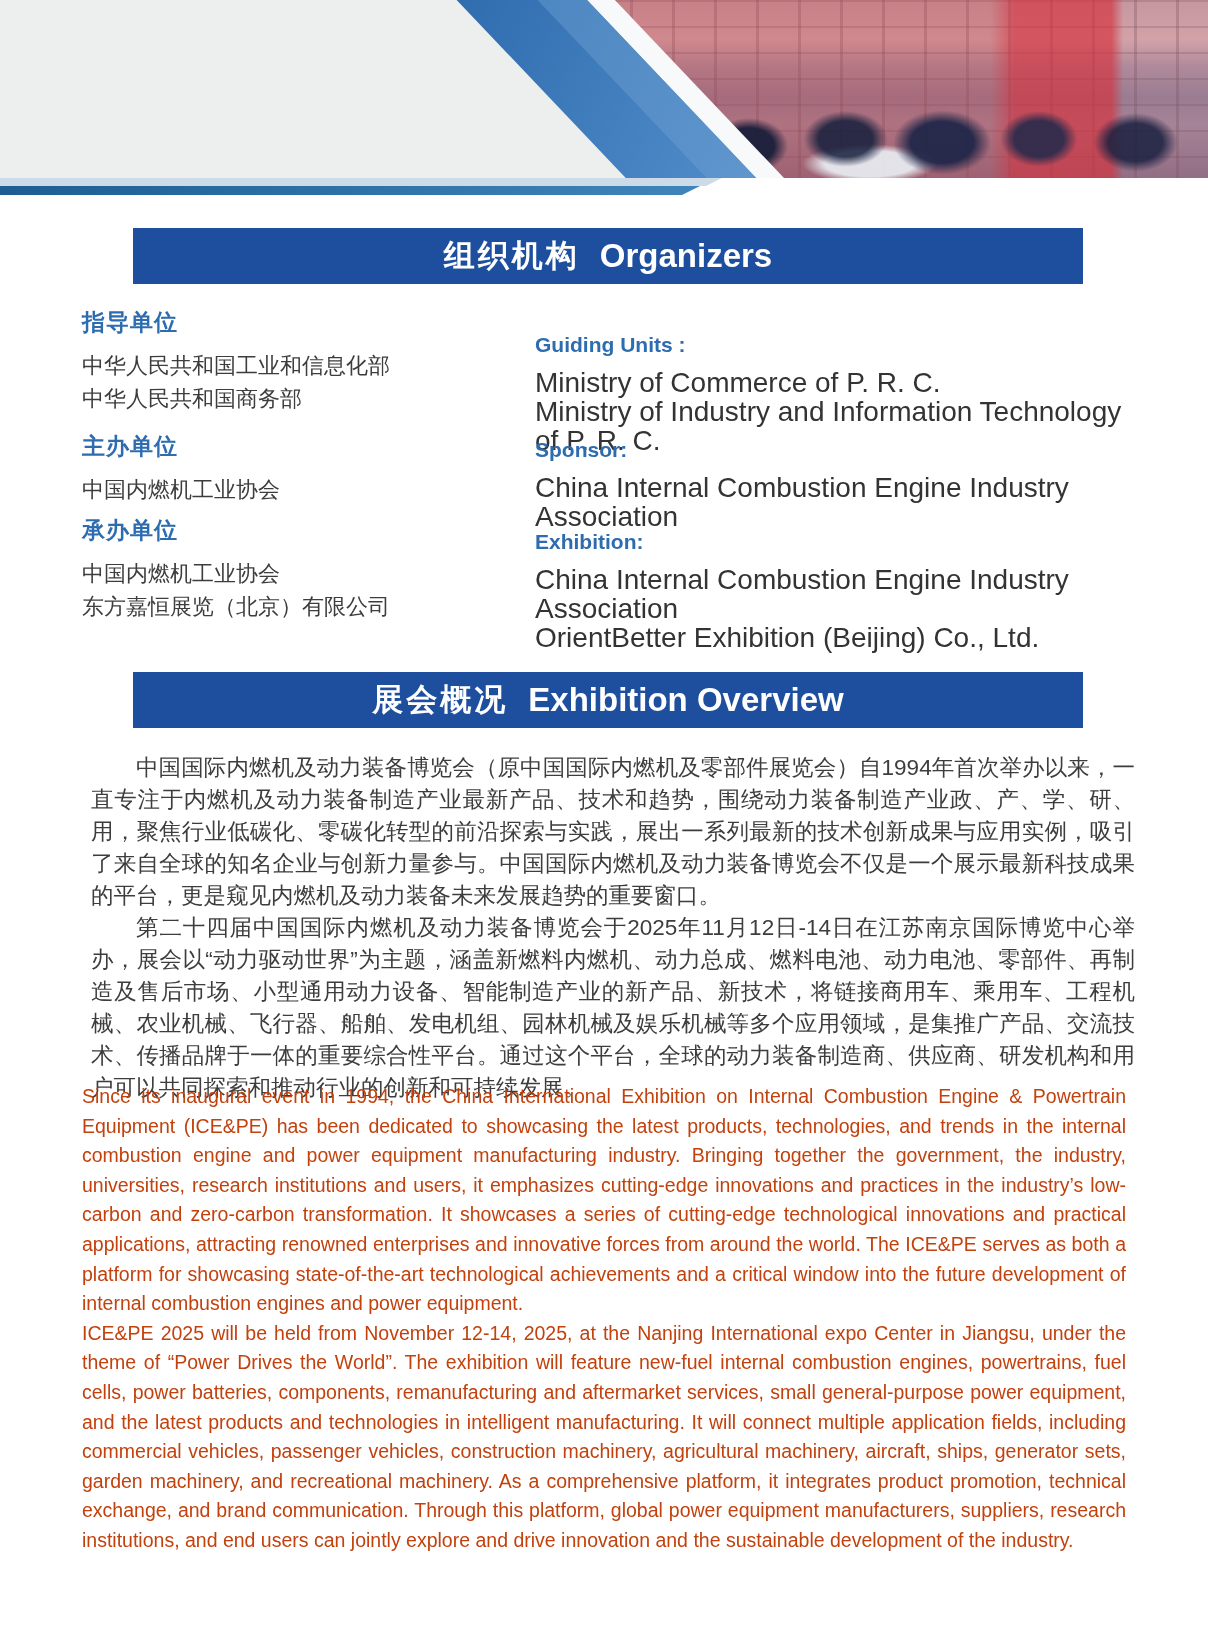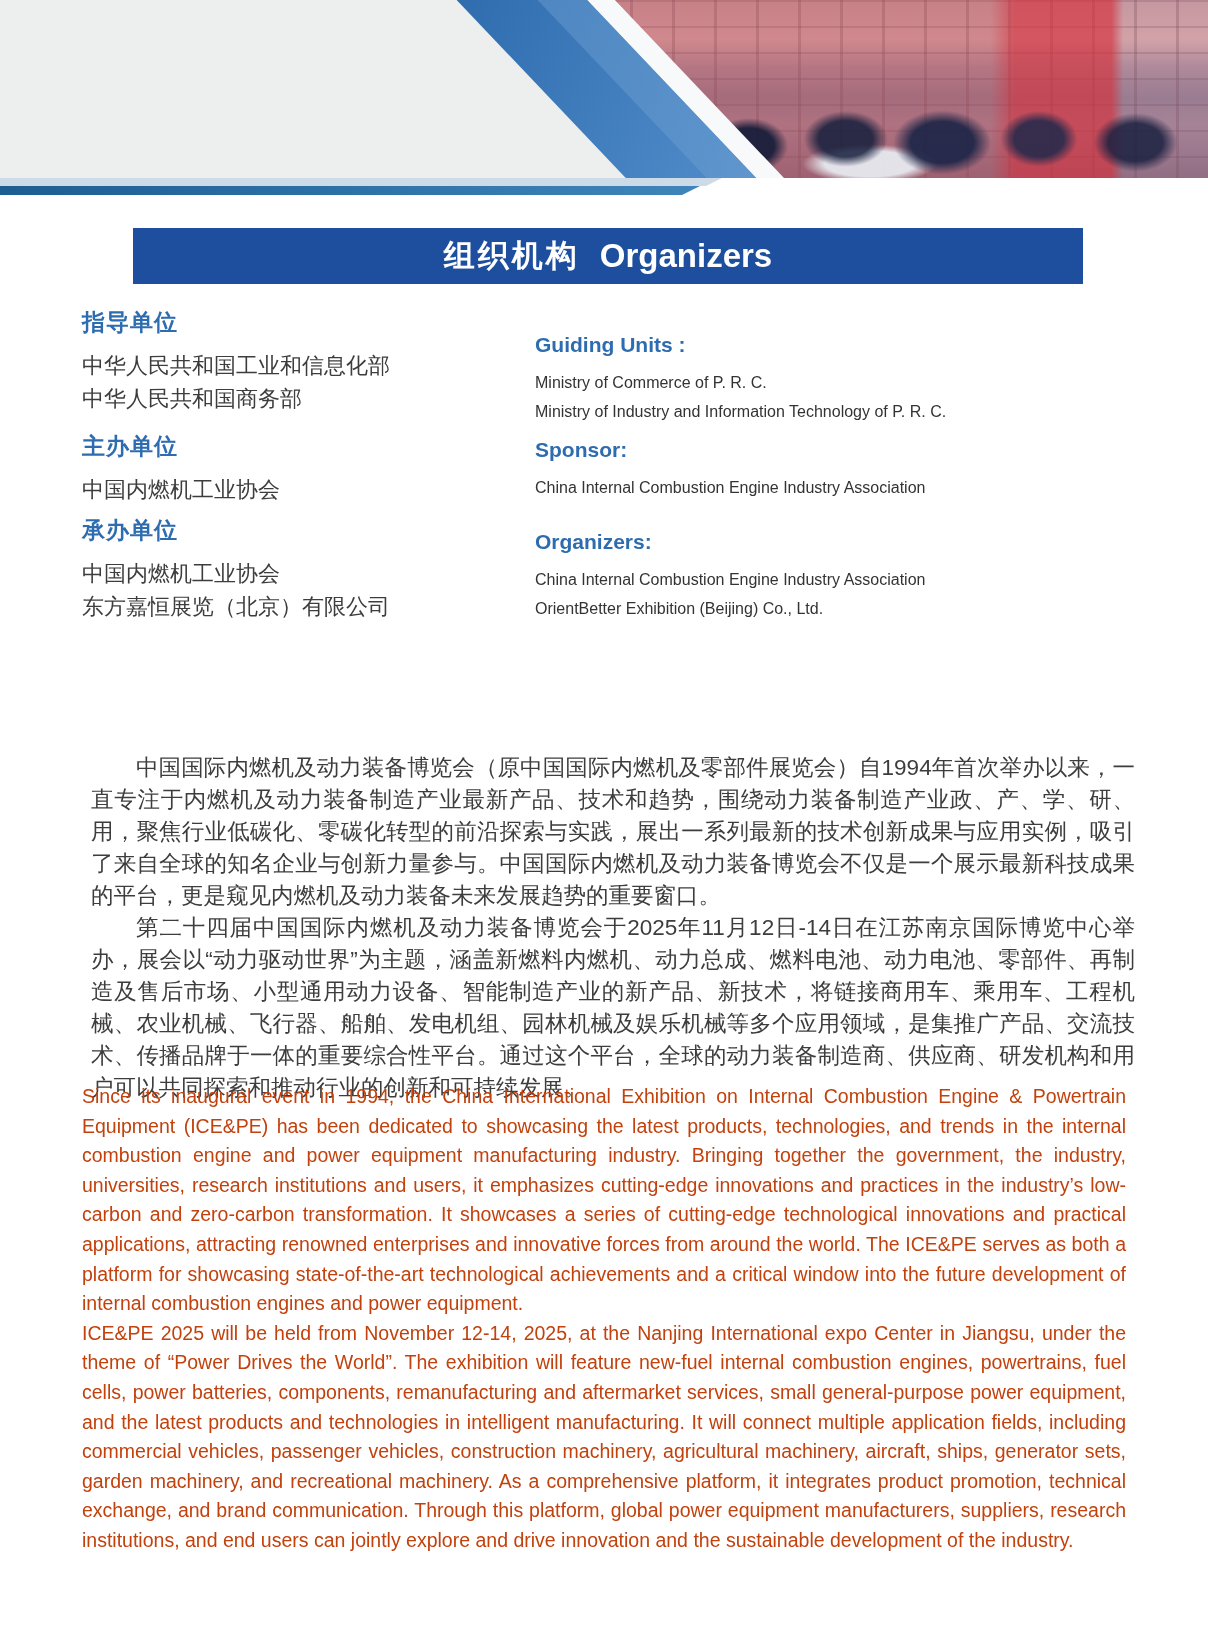--- a/index.html
+++ b/index.html
@@ -54,21 +54,21 @@
   
   .org-col{position:absolute;}
   .org-col-zh{left:82px;top:0;width:440px;}
   .org-col-en{left:535px;top:0;width:600px;}
   .org-group{position:absolute;left:0;}
   .org-heading{font-weight:700;color:#2e6cb0;margin:0;}
   .org-col-zh .org-heading{font-size:23px;line-height:32px;margin-bottom:11px;letter-spacing:1px;}
   .org-col-en .org-heading{font-size:21px;line-height:28px;margin-bottom:9px;}
   .org-line{margin:0;color:#3d3d3d;}
   .org-col-zh .org-line{font-size:22px;line-height:33px;}
-  .org-col-en .org-line{font-size:16px;line-height:29px;color:#333333;}
+  .org-col-en .org-line{font-size:28px;line-height:29px;color:#333333;}
   .zh-g1{top:306px;} .zh-g2{top:430px;} .zh-g3{top:514px;}
   .en-g1{top:314px;margin-top:17px;} .en-g2{top:436px;} .en-g3{top:528px;}
 
   
   .zh-paragraphs{position:absolute;left:91px;top:752px;width:1044px;color:#3d3d3d;
     font-size:22.5px;line-height:32px;text-align:justify;}
   .zh-paragraphs p{margin:0;text-indent:2em;}
   .en-paragraphs{position:absolute;left:82px;top:1082px;width:1044px;color:#c2410c;
     font-size:19.5px;line-height:29.6px;text-align:justify;}
   .en-paragraphs p{margin:0;}
@@ -115,26 +115,30 @@
     <div class="org-group en-g1">
       <p class="org-heading">Guiding Units :</p>
       <p class="org-line">Ministry of Commerce of P. R. C.</p>
       <p class="org-line">Ministry of Industry and Information Technology of P. R. C.</p>
     </div>
     <div class="org-group en-g2">
       <p class="org-heading">Sponsor:</p>
       <p class="org-line">China Internal Combustion Engine Industry Association</p>
     </div>
     <div class="org-group en-g3">
-      <p class="org-heading">Organizers:</p>
+      <p class="org-heading">Exhibition:</p>
       <p class="org-line">China Internal Combustion Engine Industry Association</p>
       <p class="org-line">OrientBetter Exhibition (Beijing) Co., Ltd.</p>
     </div>
   </div>
 
+  <div class="banner banner-overview">
+    <span class="zh">展会概况</span>
+    <span class="en">Exhibition Overview</span>
+  </div>
 
   <div class="zh-paragraphs">
     <p>中国国际内燃机及动力装备博览会（原中国国际内燃机及零部件展览会）自1994年首次举办以来，一直专注于内燃机及动力装备制造产业最新产品、技术和趋势，围绕动力装备制造产业政、产、学、研、用，聚焦行业低碳化、零碳化转型的前沿探索与实践，展出一系列最新的技术创新成果与应用实例，吸引了来自全球的知名企业与创新力量参与。中国国际内燃机及动力装备博览会不仅是一个展示最新科技成果的平台，更是窥见内燃机及动力装备未来发展趋势的重要窗口。</p>
     <p>第二十四届中国国际内燃机及动力装备博览会于2025年11月12日-14日在江苏南京国际博览中心举办，展会以“动力驱动世界”为主题，涵盖新燃料内燃机、动力总成、燃料电池、动力电池、零部件、再制造及售后市场、小型通用动力设备、智能制造产业的新产品、新技术，将链接商用车、乘用车、工程机械、农业机械、飞行器、船舶、发电机组、园林机械及娱乐机械等多个应用领域，是集推广产品、交流技术、传播品牌于一体的重要综合性平台。通过这个平台，全球的动力装备制造商、供应商、研发机构和用户可以共同探索和推动行业的创新和可持续发展。</p>
   </div>
 
   <div class="en-paragraphs">
     <p>Since its inaugural event in 1994, the China International Exhibition on Internal Combustion Engine &amp; Powertrain Equipment (ICE&amp;PE) has been dedicated to showcasing the latest products, technologies, and trends in the internal combustion engine and power equipment manufacturing industry. Bringing together the government, the industry, universities, research institutions and users, it emphasizes cutting-edge innovations and practices in the industry’s low-carbon and zero-carbon transformation. It showcases a series of cutting-edge technological innovations and practical applications, attracting renowned enterprises and innovative forces from around the world. The ICE&amp;PE serves as both a platform for showcasing state-of-the-art technological achievements and a critical window into the future development of internal combustion engines and power equipment.</p>
     <p>ICE&amp;PE 2025 will be held from November 12-14, 2025, at the Nanjing International expo Center in Jiangsu, under the theme of “Power Drives the World”. The exhibition will feature new-fuel internal combustion engines, powertrains, fuel cells, power batteries, components, remanufacturing and aftermarket services, small general-purpose power equipment, and the latest products and technologies in intelligent manufacturing. It will connect multiple application fields, including commercial vehicles, passenger vehicles, construction machinery, agricultural machinery, aircraft, ships, generator sets, garden machinery, and recreational machinery. As a comprehensive platform, it integrates product promotion, technical exchange, and brand communication. Through this platform, global power equipment manufacturers, suppliers, research institutions, and end users can jointly explore and drive innovation and the sustainable development of the industry.</p>
   </div>

